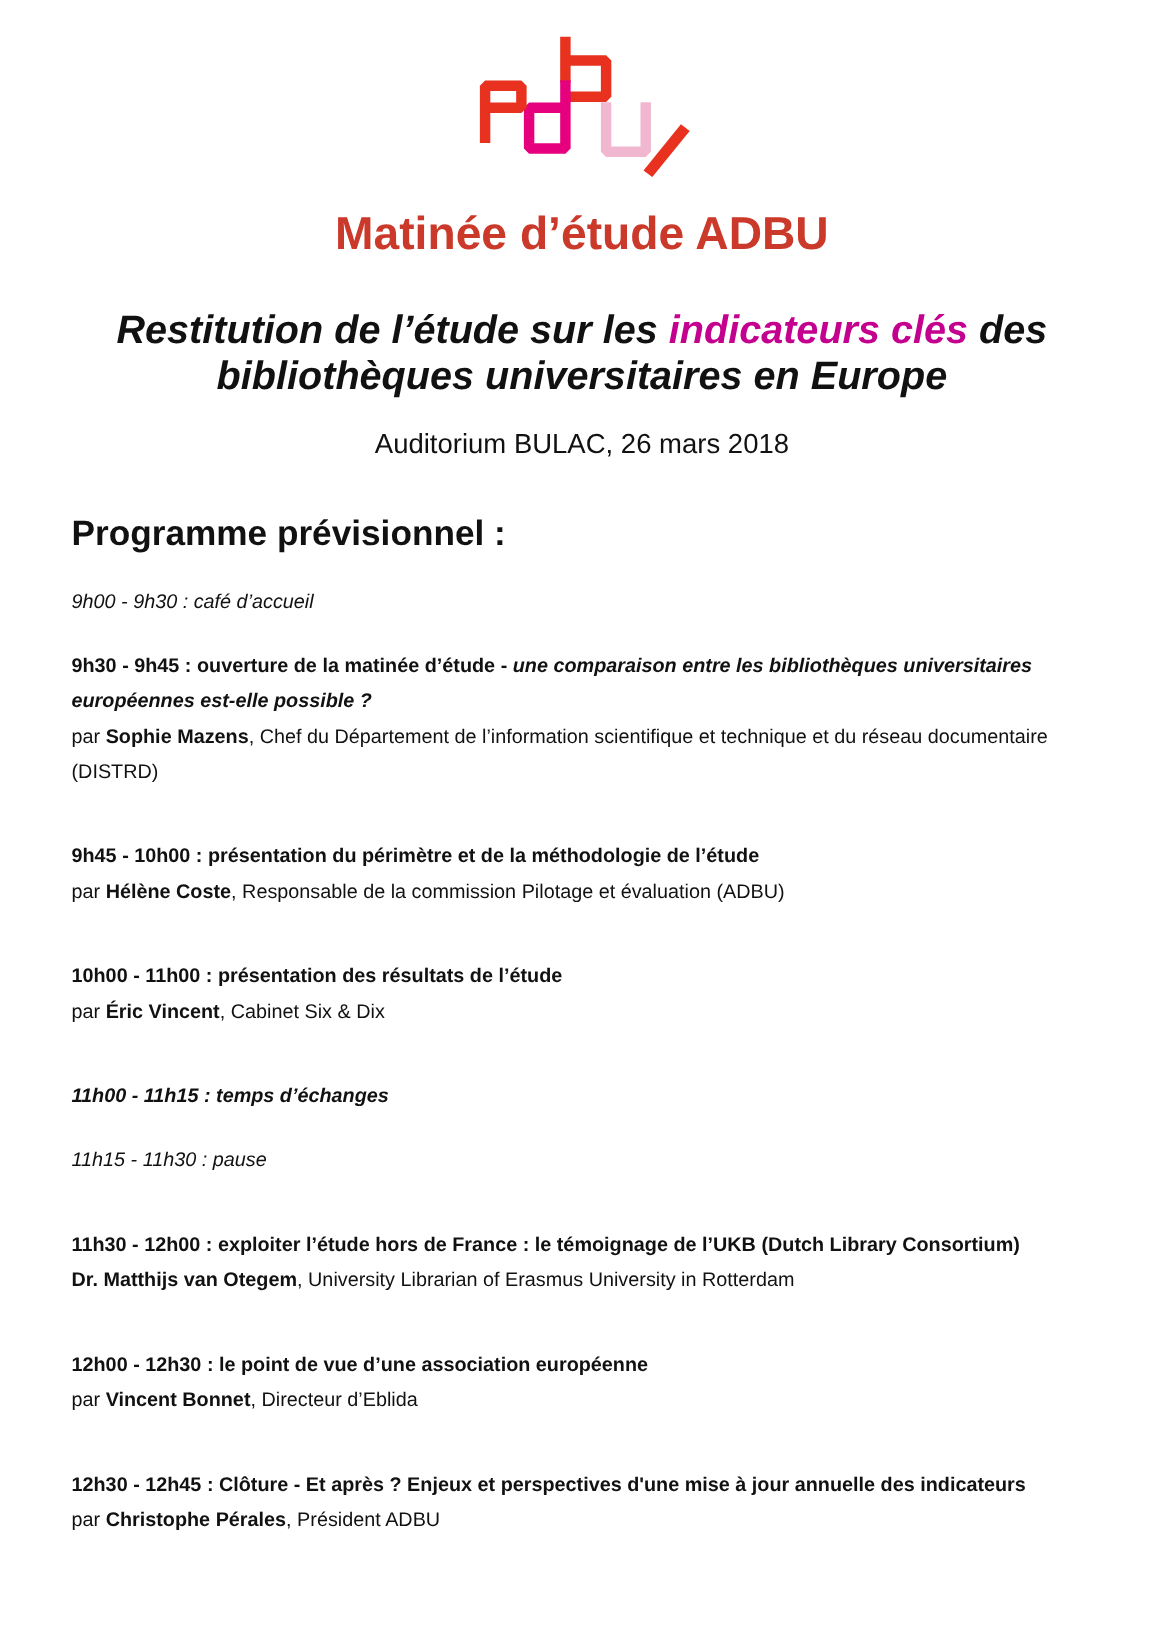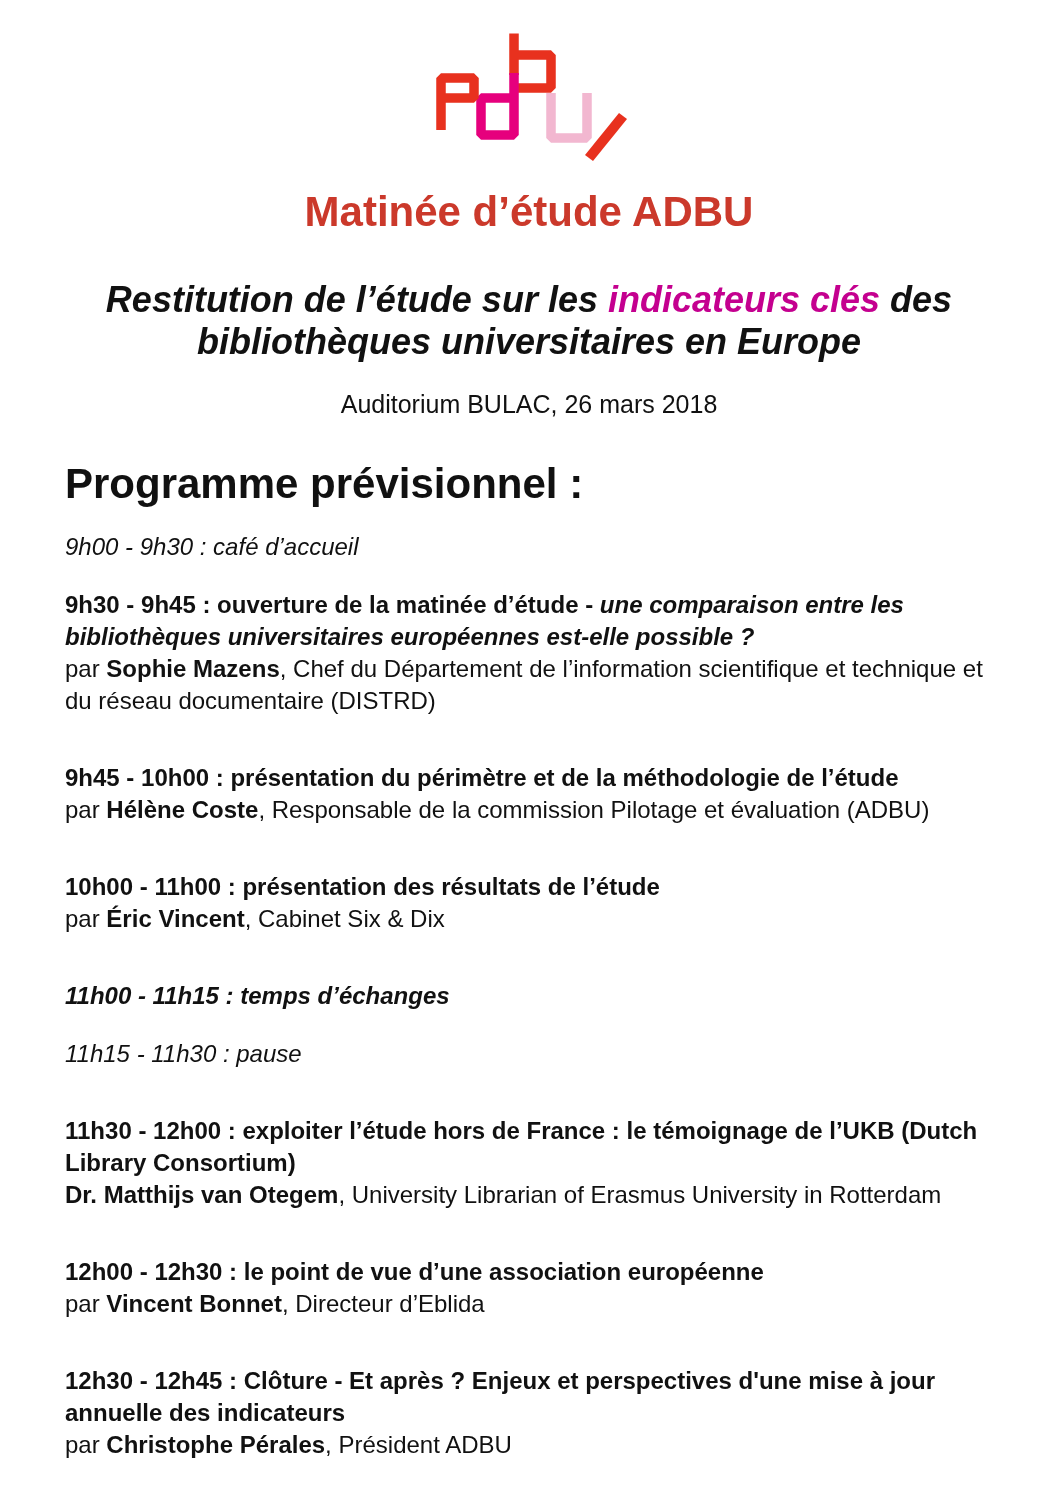--- a/index.html
+++ b/index.html
@@ -48,28 +48,28 @@
     font-weight: normal;
     text-align: center;
     color: #111111;
   }
   .content {
     margin: 0 58px 0 65px;
     width: 935px;
   }
   .heading {
     margin: 46px 0 28px;
-    font-size: 42px;
+    font-size: 32px;
     line-height: 38px;
     font-weight: bold;
     color: #111111;
   }
   .line {
     margin: 0;
-    font-size: 24px;
+    font-size: 18px;
     line-height: 32px;
     color: #111111;
   }
   .b { font-weight: bold; }
   .i { font-style: italic; }
   .item { margin: 0; }
   .mb-std { margin-bottom: 45px; }
   .mb-tight { margin-bottom: 26px; }
 </style>
 </head>

